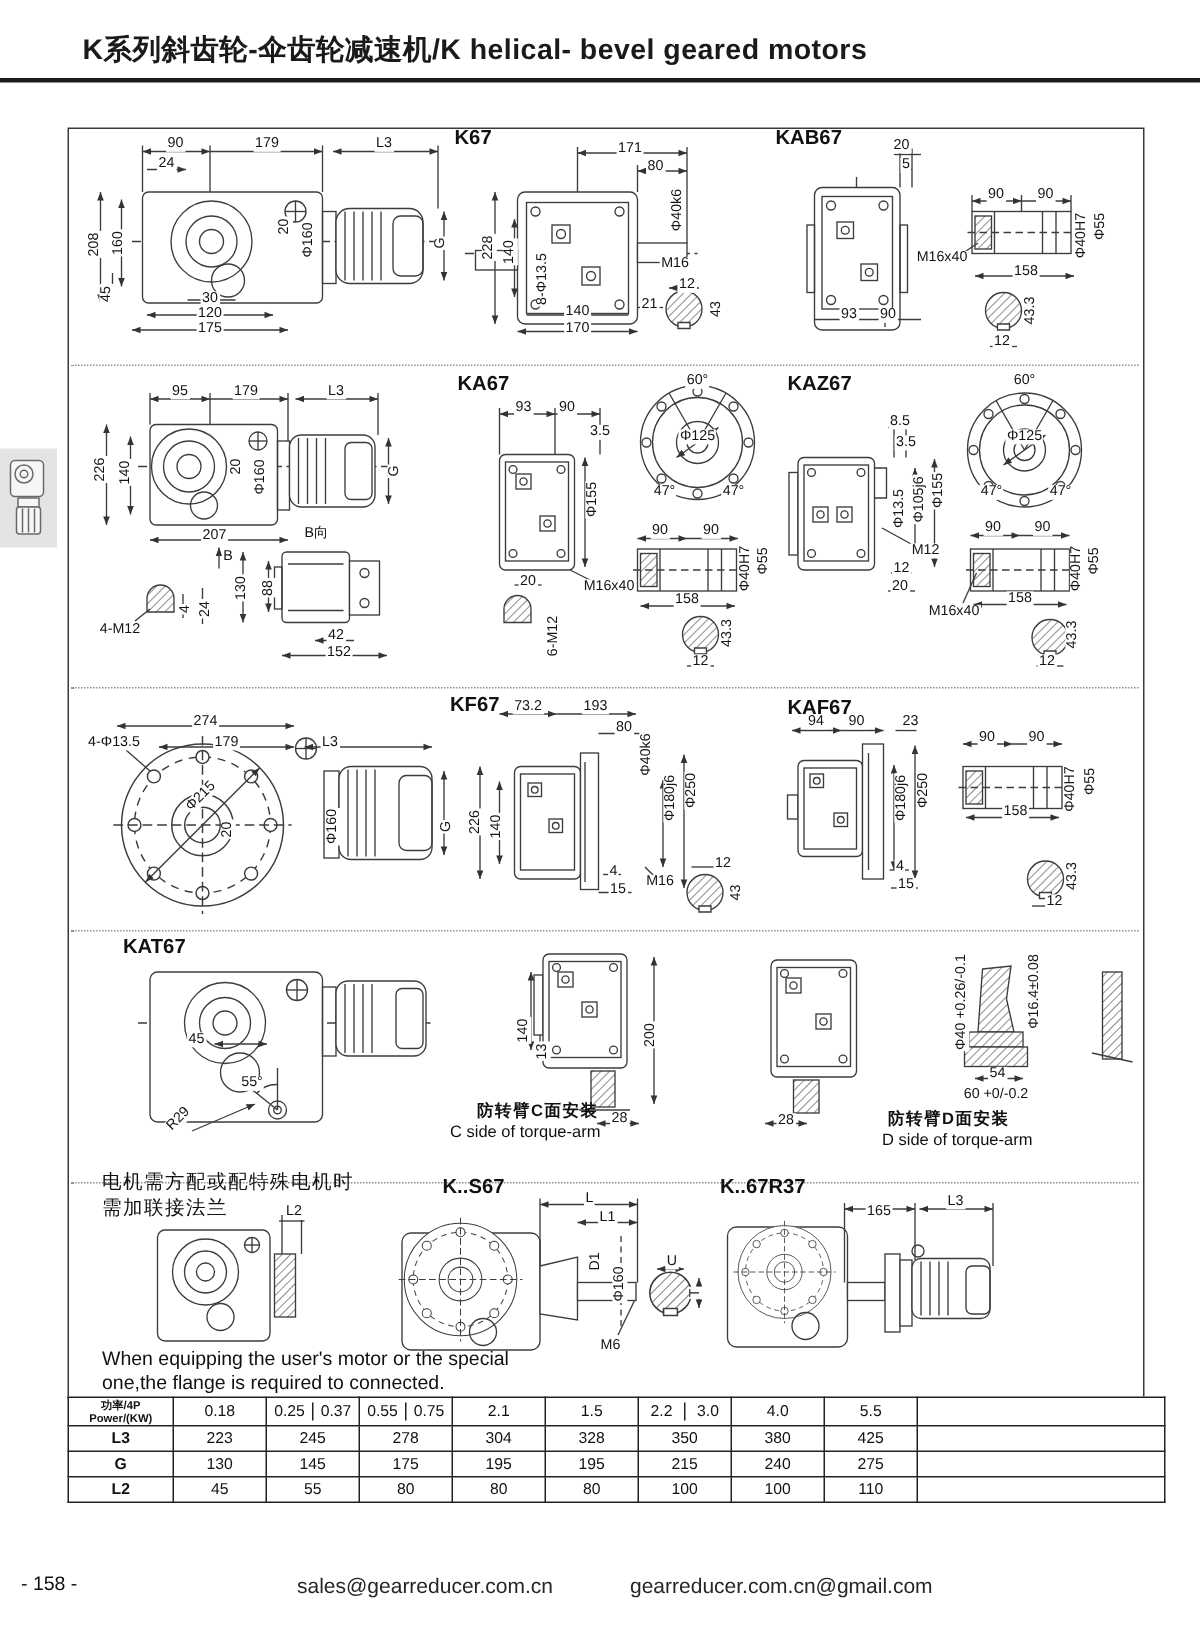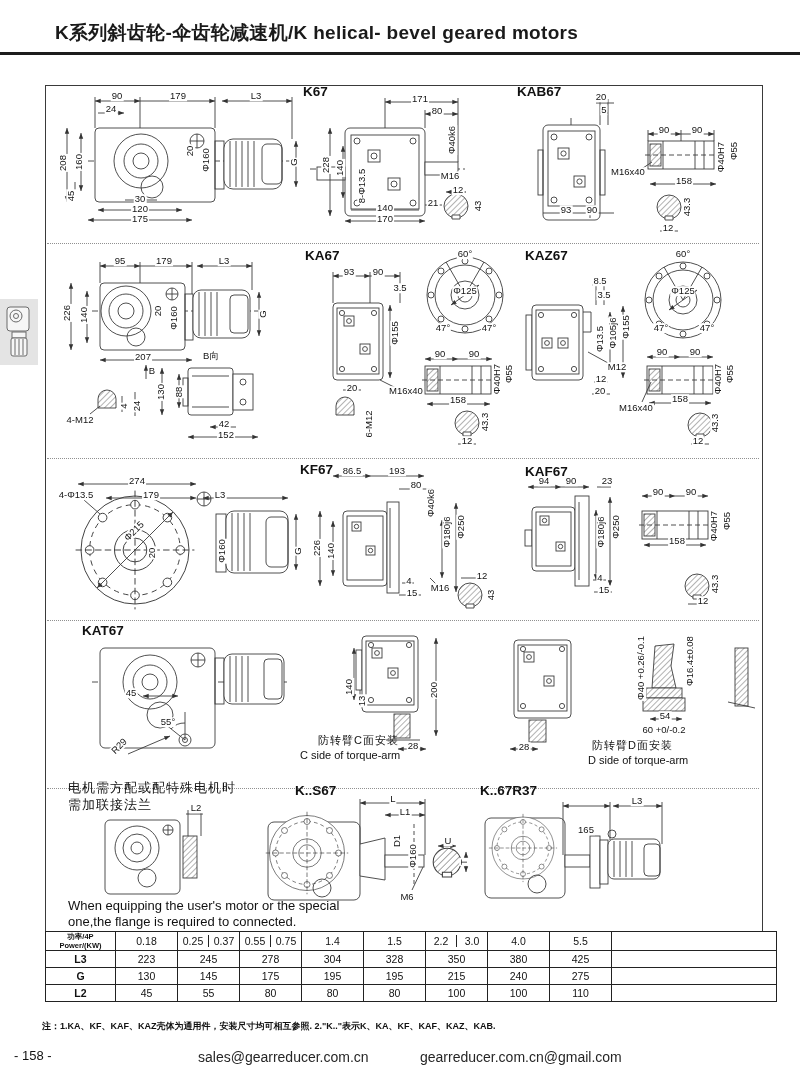--- a/index.html
+++ b/index.html
@@ -10,21 +10,21 @@
   #thumb{position:absolute;left:0;top:299px;width:38px;height:66px;background:#e4e4e4}
   #box{position:absolute;left:45px;top:85px;width:716px;height:846px;border:1.4px solid #3a3a3a;background:#fff}
   .sep{position:absolute;left:47px;width:712px;border-top:1.6px dotted #909090}
   svg#art{position:absolute;left:0;top:0;width:800px;height:1084px}
   .d{position:absolute;font-size:9.5px;line-height:1;background:#fff;padding:0 1px;
      transform:translate(-50%,-50%);white-space:pre;font-style:normal;color:#141414;z-index:3}
   .r{transform:translate(-50%,-50%) rotate(-90deg)}
   .r45{transform:translate(-50%,-50%) rotate(-45deg)}
   .t{position:absolute;font-weight:bold;font-size:13.5px;z-index:3;white-space:nowrap}
   .cap{position:absolute;font-size:11px;z-index:3;white-space:nowrap}
-  .capcn{font-weight:normal;letter-spacing:1px}
+  .capcn{font-weight:bold;letter-spacing:1px}
   .note13{position:absolute;font-size:13px;z-index:3;white-space:nowrap}
   .cnb{font-weight:normal;letter-spacing:1px}
   #tablewrap{position:absolute;left:45px;top:931px;width:732px;z-index:4;background:#fff}
   table{border-collapse:collapse;width:100%;table-layout:fixed;border:1.6px solid #222}
   td{border:1px solid #222;text-align:center;font-size:10.5px;padding:0;height:16px;overflow:hidden;vertical-align:middle}
   td.hd{font-size:7.5px;line-height:1.2;font-weight:bold}
   td.rl{font-weight:bold;font-size:10.5px}
   .split{display:flex;width:100%;height:100%;align-items:center}
   .split span{flex:1;display:block}
   .split .s2{border-left:1px solid #222}
@@ -635,21 +635,21 @@
   <i class="d" style="left:698px;top:441px">12</i>
 
   <i class="d" style="left:137px;top:481px">274</i>
   <i class="d" style="left:76px;top:495px">4-Φ13.5</i>
   <i class="d" style="left:151px;top:495px">179</i>
   <i class="d" style="left:220px;top:495px">L3</i>
   <i class="d r45" style="left:134px;top:531px">Φ215</i>
   <i class="d r" style="left:152px;top:553px">20</i>
   <i class="d r" style="left:222px;top:551px">Φ160</i>
   <i class="d r" style="left:298px;top:551px">G</i>
-  <i class="d" style="left:352px;top:471px">86.5</i>
+  <i class="d" style="left:352px;top:471px">73.2</i>
   <i class="d" style="left:397px;top:471px">193</i>
   <i class="d" style="left:416px;top:485px">80</i>
   <i class="d r" style="left:317px;top:548px">226</i>
   <i class="d r" style="left:331px;top:551px">140</i>
   <i class="d r" style="left:431px;top:503px">Φ40k6</i>
   <i class="d r" style="left:447px;top:532px">Φ180j6</i>
   <i class="d r" style="left:461px;top:527px">Φ250</i>
   <i class="d" style="left:409px;top:581px">4</i>
   <i class="d" style="left:412px;top:593px">15</i>
   <i class="d" style="left:440px;top:588px">M16</i>
@@ -692,21 +692,21 @@
   <span class="note13" style="left:68px;top:898px">When equipping the user's motor or the special</span>
   <span class="note13" style="left:68px;top:914px">one,the flange is required to connected.</span>
   <i class="d" style="left:196px;top:808px">L2</i>
   <i class="d" style="left:393px;top:799px">L</i>
   <i class="d" style="left:405px;top:812px">L1</i>
   <i class="d r" style="left:397px;top:841px">D1</i>
   <i class="d r" style="left:413px;top:856px">Φ160</i>
   <i class="d" style="left:407px;top:897px">M6</i>
   <i class="d" style="left:448px;top:841px">U</i>
   <i class="d r" style="left:464px;top:862px">T</i>
-  <i class="d" style="left:586px;top:830px">165</i>
+  <i class="d" style="left:586px;top:808px">165</i>
   <i class="d" style="left:637px;top:801px">L3</i>
 
   <div id="tablewrap">
     <table>
       <colgroup>
         <col style="width:70px">
           <col style="width:62px">
           <col style="width:62px">
           <col style="width:62px">
           <col style="width:62px">
@@ -728,21 +728,21 @@
                 <span>0.25</span>
                 <span class="s2">0.37</span>
               </div>
             </td>
         <td>
               <div class="split">
                 <span>0.55</span>
                 <span class="s2">0.75</span>
               </div>
             </td>
-        <td>1.4</td>
+        <td>2.1</td>
         <td>1.5</td>
         <td>
               <div class="split">
                 <span>2.2</span>
                 <span class="s2">3.0</span>
               </div>
             </td>
         <td>4.0</td>
         <td>5.5</td>
         <td></td>
@@ -780,18 +780,17 @@
         <td>80</td>
         <td>100</td>
         <td>100</td>
         <td>110</td>
         <td></td>
       </tr>
     </tbody>
       </table>
   </div>
 
-  <span class="bnote" style="left:42px;top:1020px">注：1.KA、KF、KAF、KAZ壳体为通用件，安装尺寸均可相互参照.  2."K.."表示K、KA、KF、KAF、KAZ、KAB.</span>
   <span id="pg">- 158 -</span>
   <span class="mail" style="left:198px">sales@gearreducer.com.cn</span>
   <span class="mail" style="left:420px">gearreducer.com.cn@gmail.com</span>
 
 </div>
 
 </body></html>

